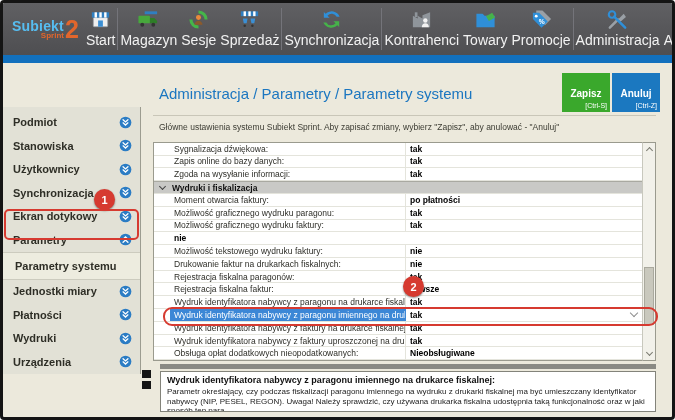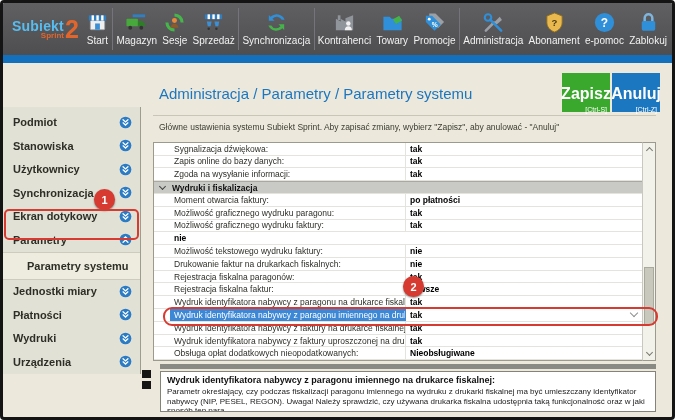--- a/index.html
+++ b/index.html
@@ -9,41 +9,41 @@
   
   .toolbar{height:52px;background:linear-gradient(#606063,#4e4e51);display:flex;align-items:center;padding:0 3px;}
   .logo{display:flex;align-items:center;padding:0 5px 0 6px;flex:0 0 auto;}
   .logo-text{display:flex;flex-direction:column;align-items:flex-end;line-height:1;}
   .logo-subiekt{color:#57bdf0;font-size:14px;font-weight:bold;letter-spacing:.2px;}
   .logo-sprint{color:#e2662c;font-size:8px;font-weight:bold;margin-top:-1px;}
   .logo-num{color:#e2662c;font-size:25px;font-weight:bold;margin-left:1px;line-height:1;}
   .tb-items{flex:1;display:flex;align-items:center;justify-content:space-between;height:100%;}
   .tb-item{display:flex;flex-direction:column;align-items:center;justify-content:flex-end;gap:1px;padding:3px 2px 5px;cursor:pointer;}
   .tb-ico svg{width:23px;height:23px;display:block;}
-  .tb-label{font-size:10px;color:#f2f2f2;white-space:nowrap;}
+  .tb-label{font-size:14px;color:#f2f2f2;white-space:nowrap;}
   .tb-sep{width:1px;height:42px;background:#74747a;flex:0 0 1px;}
 
   .blue-band{height:8px;background:#1270bd;}
 
   
   .body{display:flex;height:354px;align-items:center;}
   .sidebar{width:138px;background:#e2e1d6;border-right:1px solid #9c9c90;padding-top:4px;flex:0 0 138px;}
   .sb-item{height:23.5px;display:flex;align-items:center;padding:0 8px 0 10px;font-size:11px;font-weight:bold;color:#2e2e26;cursor:pointer;}
   .sb-label{flex:1;white-space:nowrap;}
   .sb-chev{display:flex;}
   .sb-chev svg{width:13px;height:13px;}
-  .sb-item.subitem{height:28px;background:#edecdf;border-top:1px solid #cccbbe;border-bottom:1px solid #cccbbe;padding-left:24px;}
+  .sb-item.subitem{height:28px;background:#edecdf;border-top:1px solid #cccbbe;border-bottom:1px solid #cccbbe;padding-left:12px;}
 
   
   .main{flex:1;position:relative;padding:4px 16px 0 12px;}
   .main-header{height:44px;border-bottom:1px solid #c9c6b8;position:relative;display:flex;align-items:center;}
   .breadcrumb{font-size:15px;color:#1b76c0;padding-left:6px;white-space:nowrap;}
   .hdr-btns{position:absolute;right:-4px;top:1px;display:flex;gap:2px;}
   .btn{width:48px;height:39px;border:none;color:#fff;display:flex;flex-direction:column;justify-content:center;cursor:pointer;font-family:inherit;padding:2px 3px;}
-  .btn .b-label{font-size:16px;font-weight:bold;align-self:center;margin-top:13px;}
+  .btn .b-label{font-size:10px;font-weight:bold;align-self:center;margin-top:13px;}
   .btn .b-short{font-size:7px;align-self:flex-end;margin-top:3px;}
   .btn-save{background:#3aa82c;}
   .btn-cancel{background:#1b78c0;}
   .subtitle{font-size:8.5px;color:#3c3c33;margin:6px 0 10px 6px;}
 
   
   .table-wrap{display:flex;align-items:stretch;}
   .ptable{flex:1;background:#fff;border:1px solid #9a9a8e;border-right:none;overflow:hidden;}
   .prow{display:flex;height:12.8px;border-bottom:1px solid #e4e4dc;font-size:8.5px;align-items:stretch;overflow:hidden;cursor:default;}
   .cell-ind{flex:0 0 16px;border-right:1px solid #ececе4;display:flex;align-items:center;justify-content:center;}

